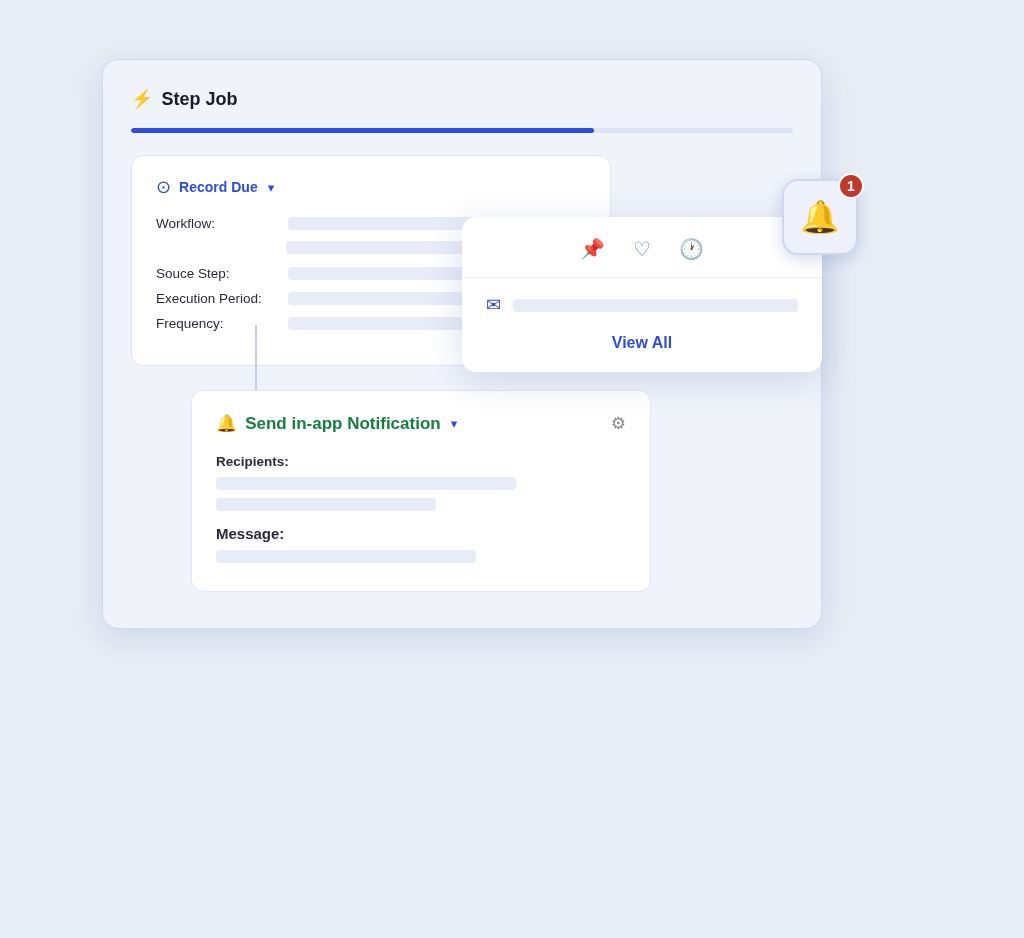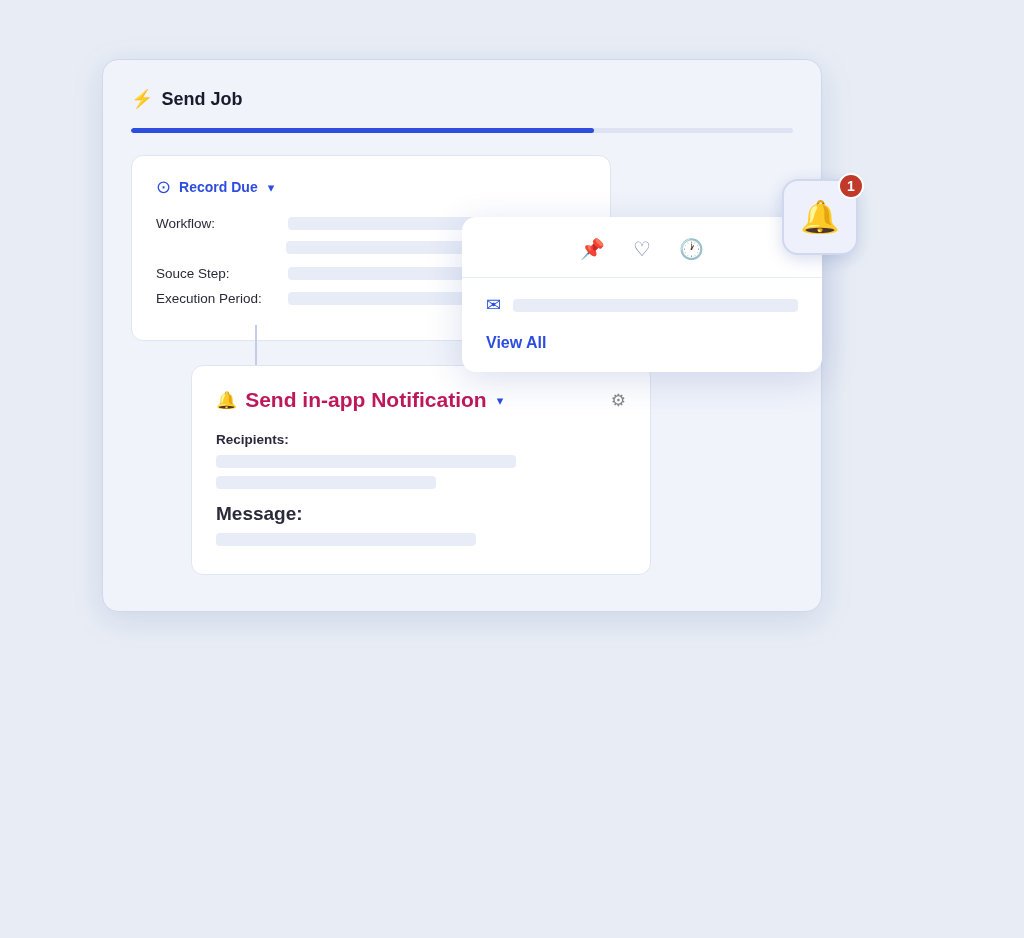--- a/index.html
+++ b/index.html
@@ -162,23 +162,23 @@
       gap: 8px;
       margin-bottom: 20px;
     }
 
     .notif-icon {
       color: #2d4de0;
       font-size: 17px;
     }
 
     .notif-card-title {
-      font-size: 21px;
-      font-weight: 700;
-      color: #be185d;
+      font-size: 17px;
+      font-weight: 700;
+      color: #15803d;
     }
 
     .gear-icon-btn {
       margin-left: auto;
       color: #888;
       font-size: 17px;
       cursor: pointer;
     }
 
     .notif-recipients-label {
@@ -192,21 +192,21 @@
       height: 13px;
       background: #e8ecf7;
       border-radius: 4px;
       margin-bottom: 8px;
     }
 
     .recipient-bar.w1 { max-width: 300px; }
     .recipient-bar.w2 { max-width: 220px; }
 
     .message-label {
-      font-size: 19px;
+      font-size: 15px;
       font-weight: 600;
       color: #2a2a3a;
       margin-top: 14px;
       margin-bottom: 8px;
     }
 
     .message-bar {
       height: 13px;
       background: #e8ecf7;
       border-radius: 4px;
@@ -291,21 +291,21 @@
     }
 
     .notif-popup-item-bar {
       height: 13px;
       background: #e8ecf7;
       border-radius: 4px;
       flex: 1;
     }
 
     .notif-popup-view-all {
-      text-align: left;
+      text-align: center;
       margin-top: 18px;
       font-size: 16px;
       font-weight: 700;
       color: #2d4de0;
       cursor: pointer;
     }
 
     
     .bell-button {
       position: absolute;
@@ -347,21 +347,21 @@
     }
   </style>
 </head>
 <body>
 
 <div class="scene">
 
   <div class="edit-job-card">
     <div class="edit-job-header">
       <span class="bolt-icon">⚡</span>
-      <span>Send Job</span>
+      <span>Step Job</span>
     </div>
 
     <div class="progress-bar-container">
       <div class="progress-bar-fill"></div>
     </div>
 
 
     <div class="record-due-card">
       <div class="record-due-header">
         <span class="record-due-icon">⊙</span>
@@ -374,20 +374,24 @@
         <div class="form-field-bar full"></div>
       </div>
       <div class="extra-bar"></div>
 
       <div class="form-row">
         <span class="form-label">Souce Step:</span>
         <div class="form-field-bar medium"></div>
       </div>
       <div class="form-row">
         <span class="form-label">Execution Period:</span>
+        <div class="form-field-bar medium"></div>
+      </div>
+      <div class="form-row">
+        <span class="form-label">Frequency:</span>
         <div class="form-field-bar medium"></div>
       </div>
     </div>
 
     <div class="connector"></div>
     <div class="connector-h"></div>
 
     <div class="notification-card">
       <div class="notification-card-header">
         <span class="notif-icon">🔔</span>

